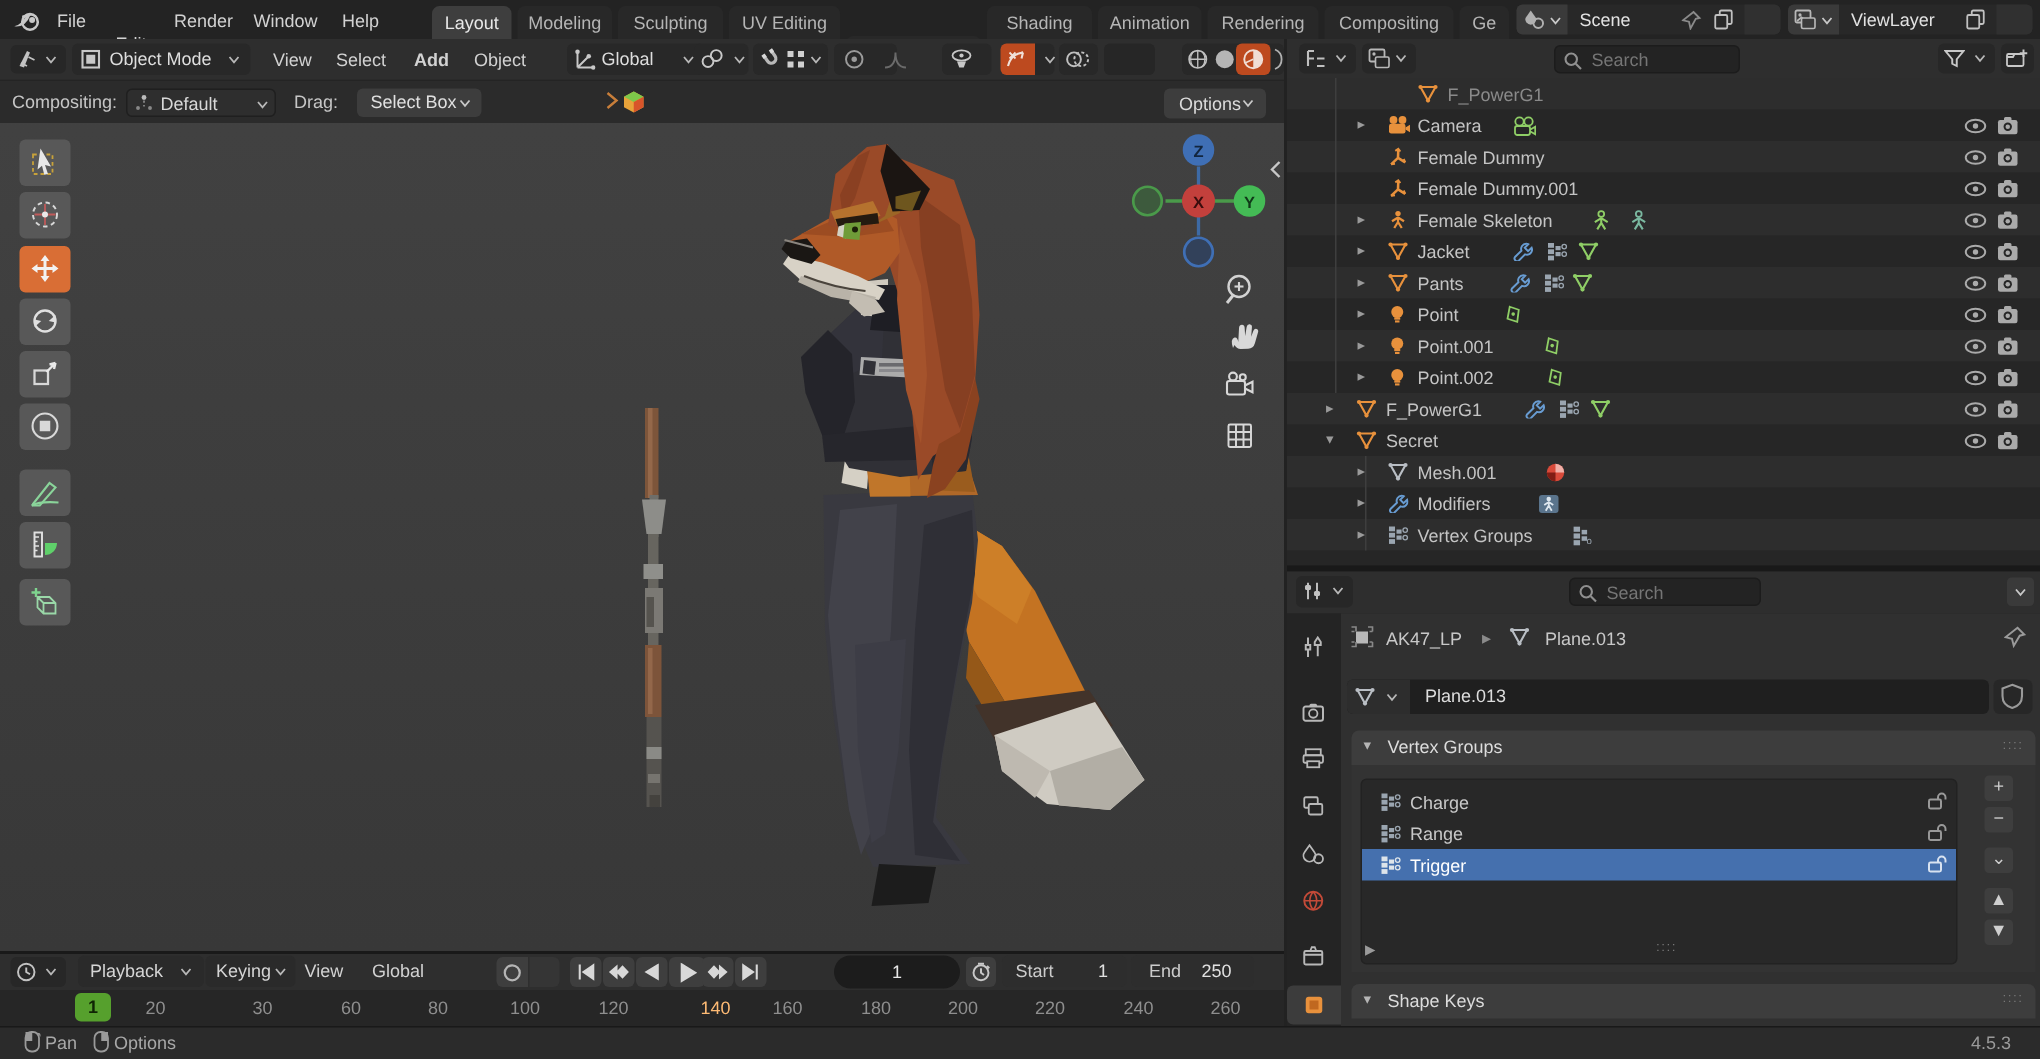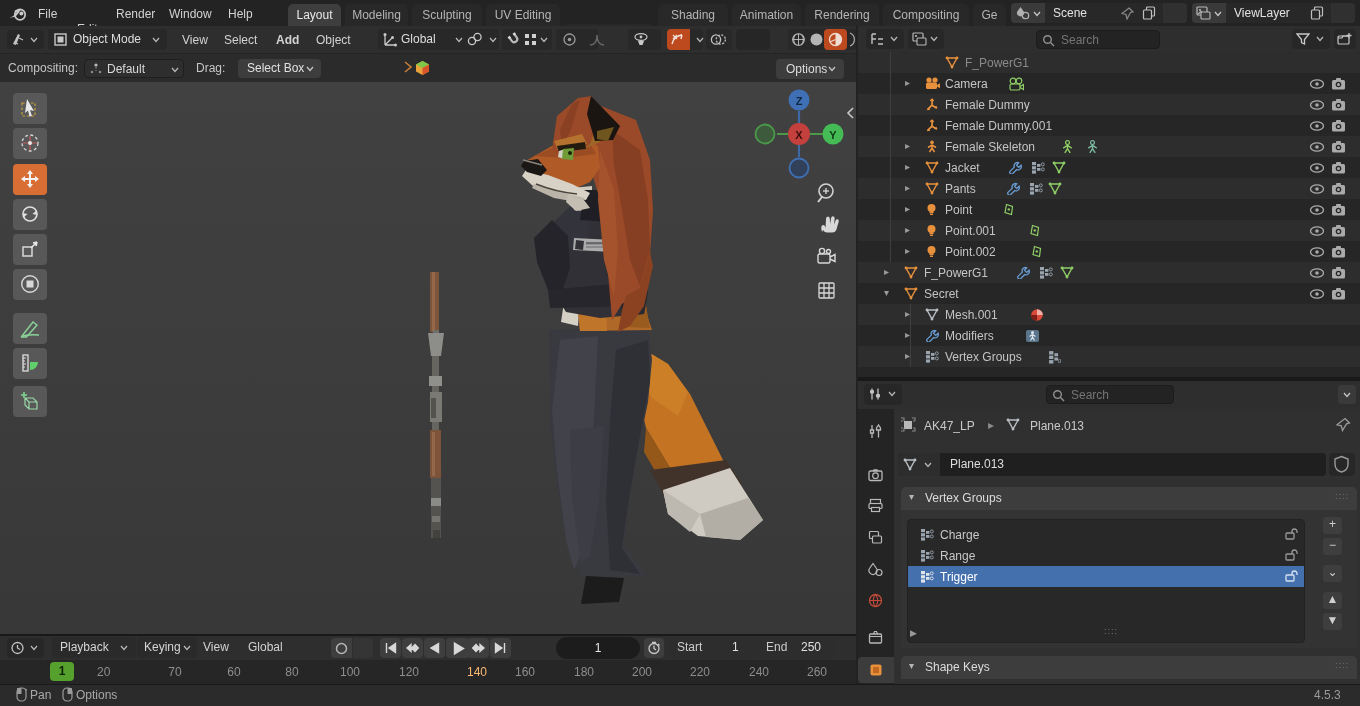--- a/index.html
+++ b/index.html
@@ -1066,21 +1066,21 @@
  <div class="abs" style="left:64px;top:3px;color:#e0e0e0;">1</div>
 </div>
 <div class="abs" style="left:754px;top:637px;width:82px;height:21px;background:#2d2d2d;border-radius:4px;text-decoration:underline;">
  <div class="abs" style="left:12px;top:3px;color:#cccccc;">End</div>
  <div class="abs" style="left:47px;top:3px;color:#e0e0e0;">250</div>
 </div>
 <div class="abs" style="left:50px;top:662px;width:24px;height:19px;background:#56a02d;border-radius:4px;">
  <div class="abs" style="left:0;top:2px;width:24px;text-align:center;color:#0f2404;font-weight:bold;">1</div>
 </div>
 <div class="abs" style="left:97px;top:665px;width:40px;text-align:left;color:#8e8e8e;">20</div>
-<div class="abs" style="left:155px;top:665px;width:40px;text-align:center;color:#8e8e8e;">70</div>
+<div class="abs" style="left:155px;top:665px;width:40px;text-align:center;color:#8e8e8e;">30</div>
 <div class="abs" style="left:214px;top:665px;width:40px;text-align:center;color:#8e8e8e;">60</div>
 <div class="abs" style="left:272px;top:665px;width:40px;text-align:center;color:#8e8e8e;">80</div>
 <div class="abs" style="left:330px;top:665px;width:40px;text-align:center;color:#8e8e8e;">100</div>
 <div class="abs" style="left:389px;top:665px;width:40px;text-align:center;color:#8e8e8e;">120</div>
 <div class="abs" style="left:447px;top:665px;width:40px;text-align:right;color:#fdba74;">140</div>
 <div class="abs" style="left:505px;top:665px;width:40px;text-align:center;color:#8e8e8e;">160</div>
 <div class="abs" style="left:564px;top:665px;width:40px;text-align:center;color:#8e8e8e;">180</div>
 <div class="abs" style="left:622px;top:665px;width:40px;text-align:center;color:#8e8e8e;">200</div>
 <div class="abs" style="left:680px;top:665px;width:40px;text-align:center;color:#8e8e8e;">220</div>
 <div class="abs" style="left:739px;top:665px;width:40px;text-align:center;color:#8e8e8e;">240</div>

